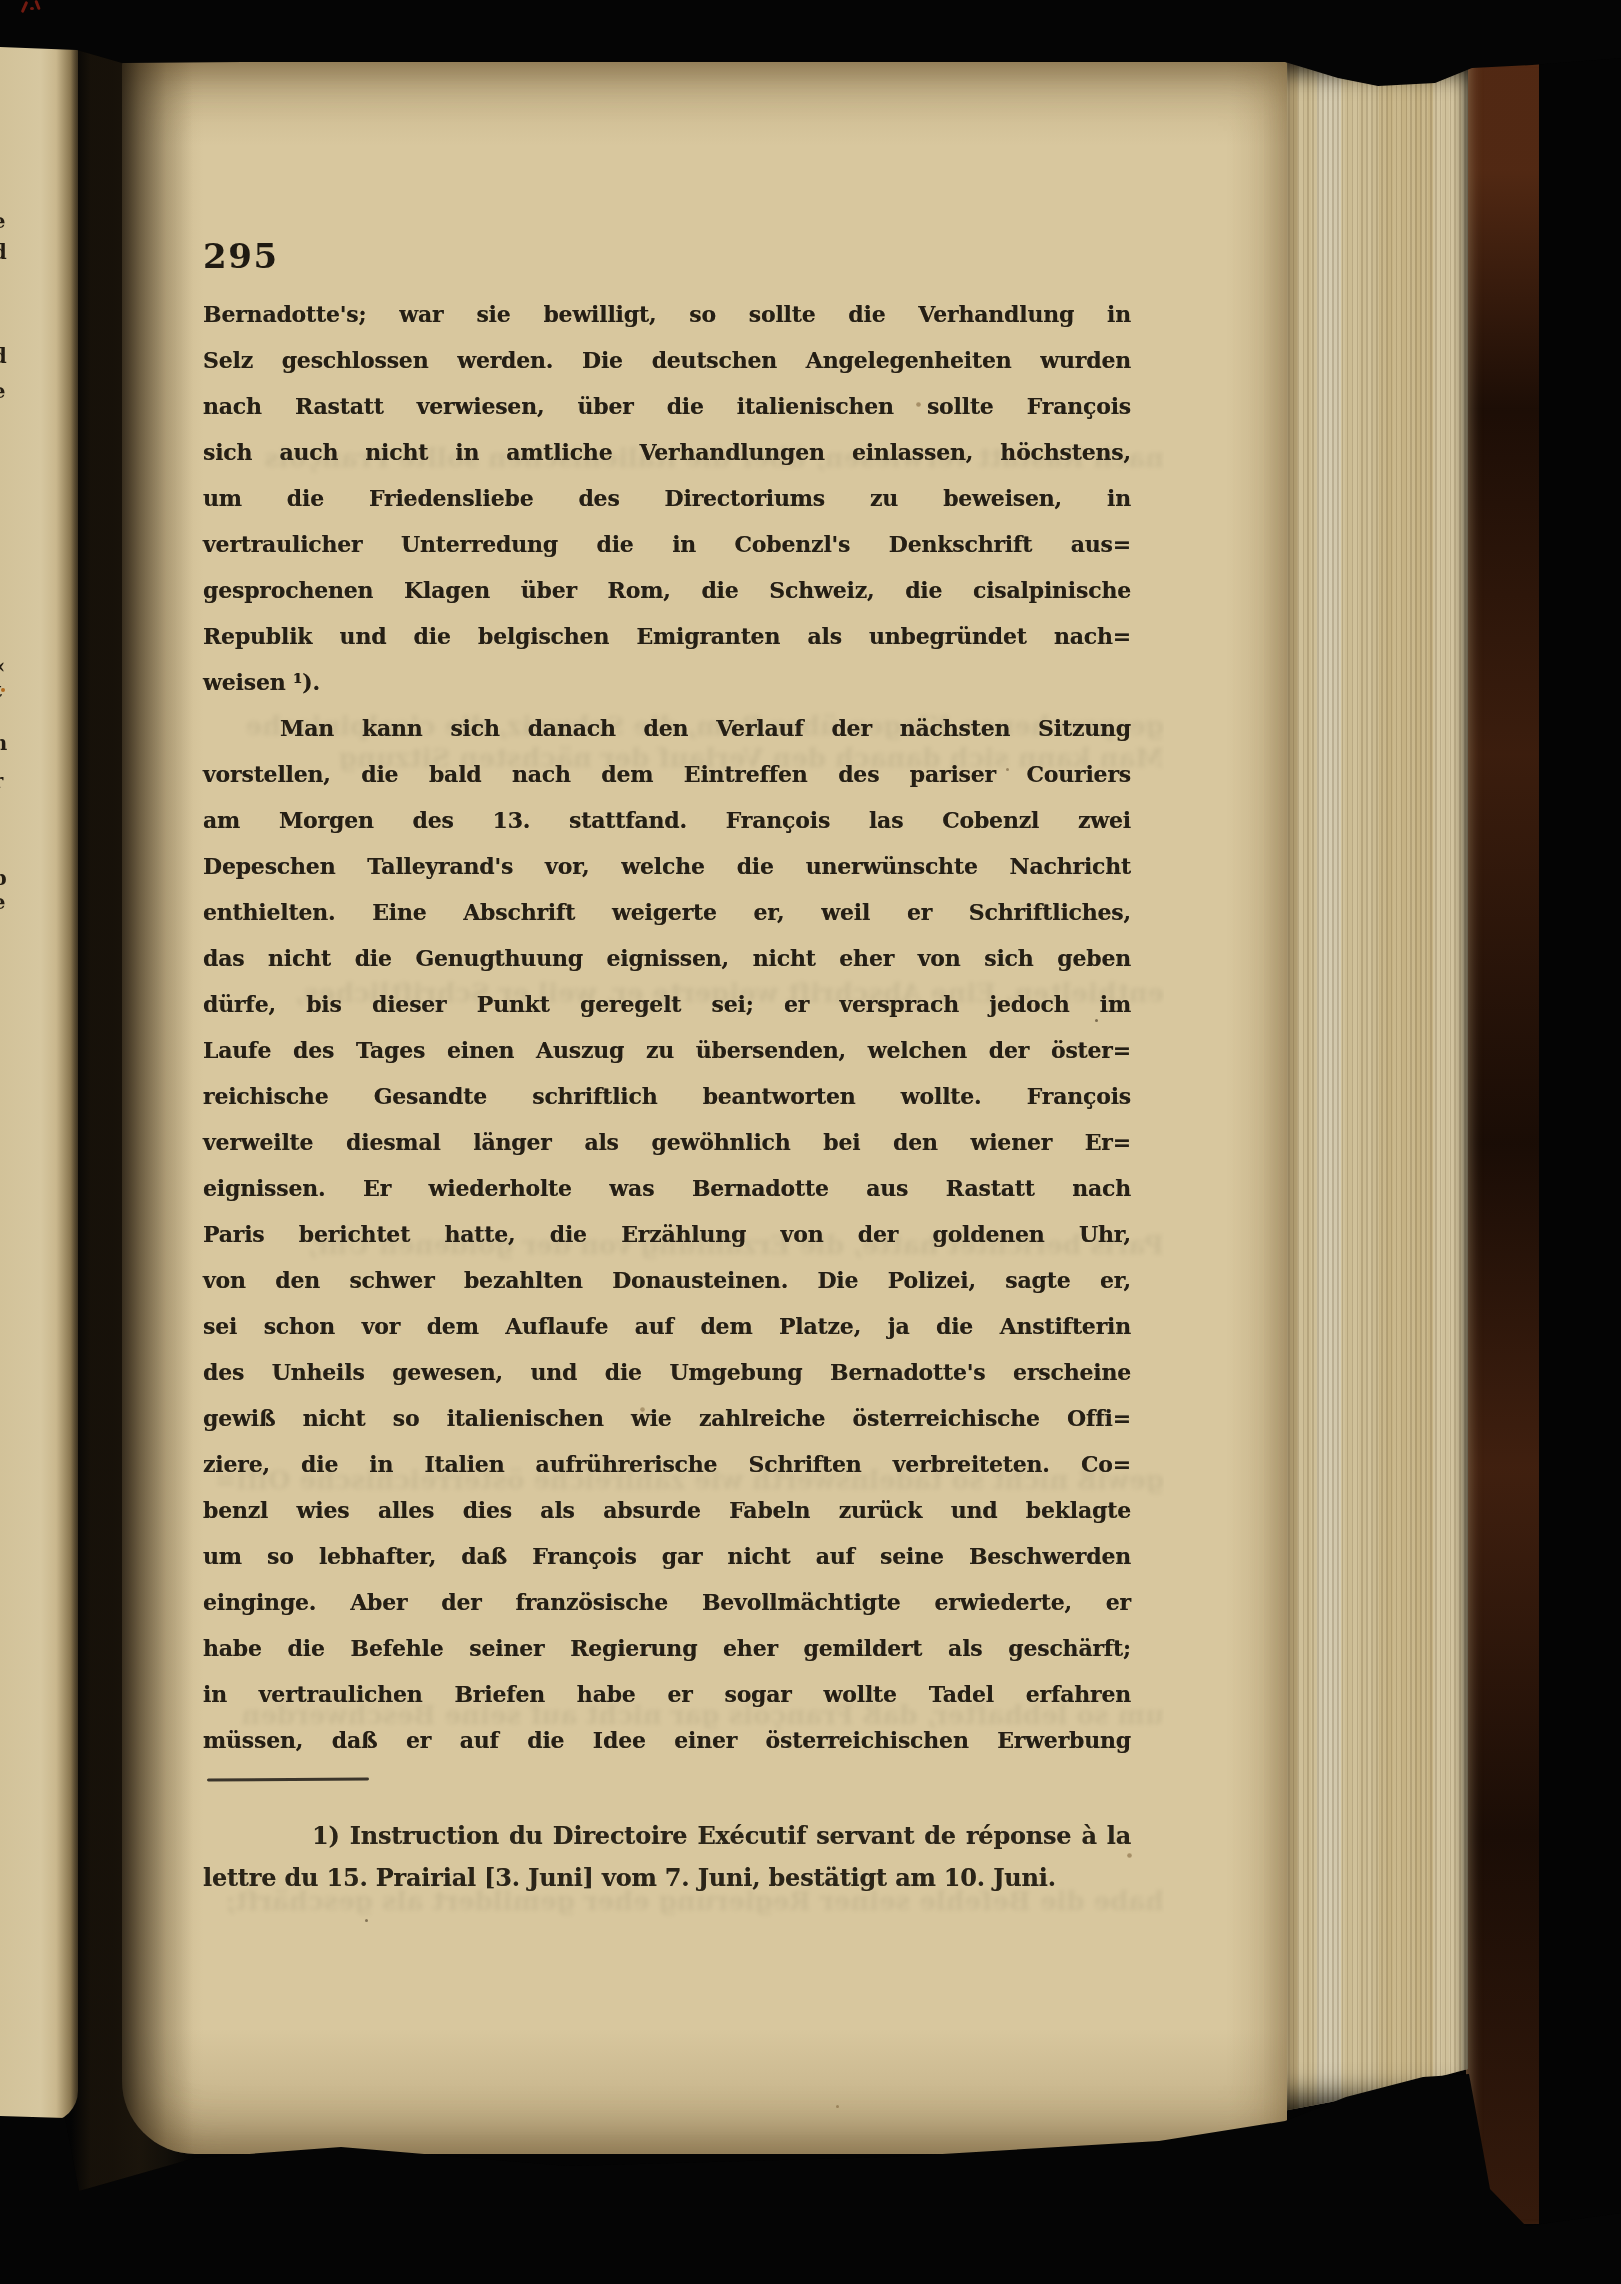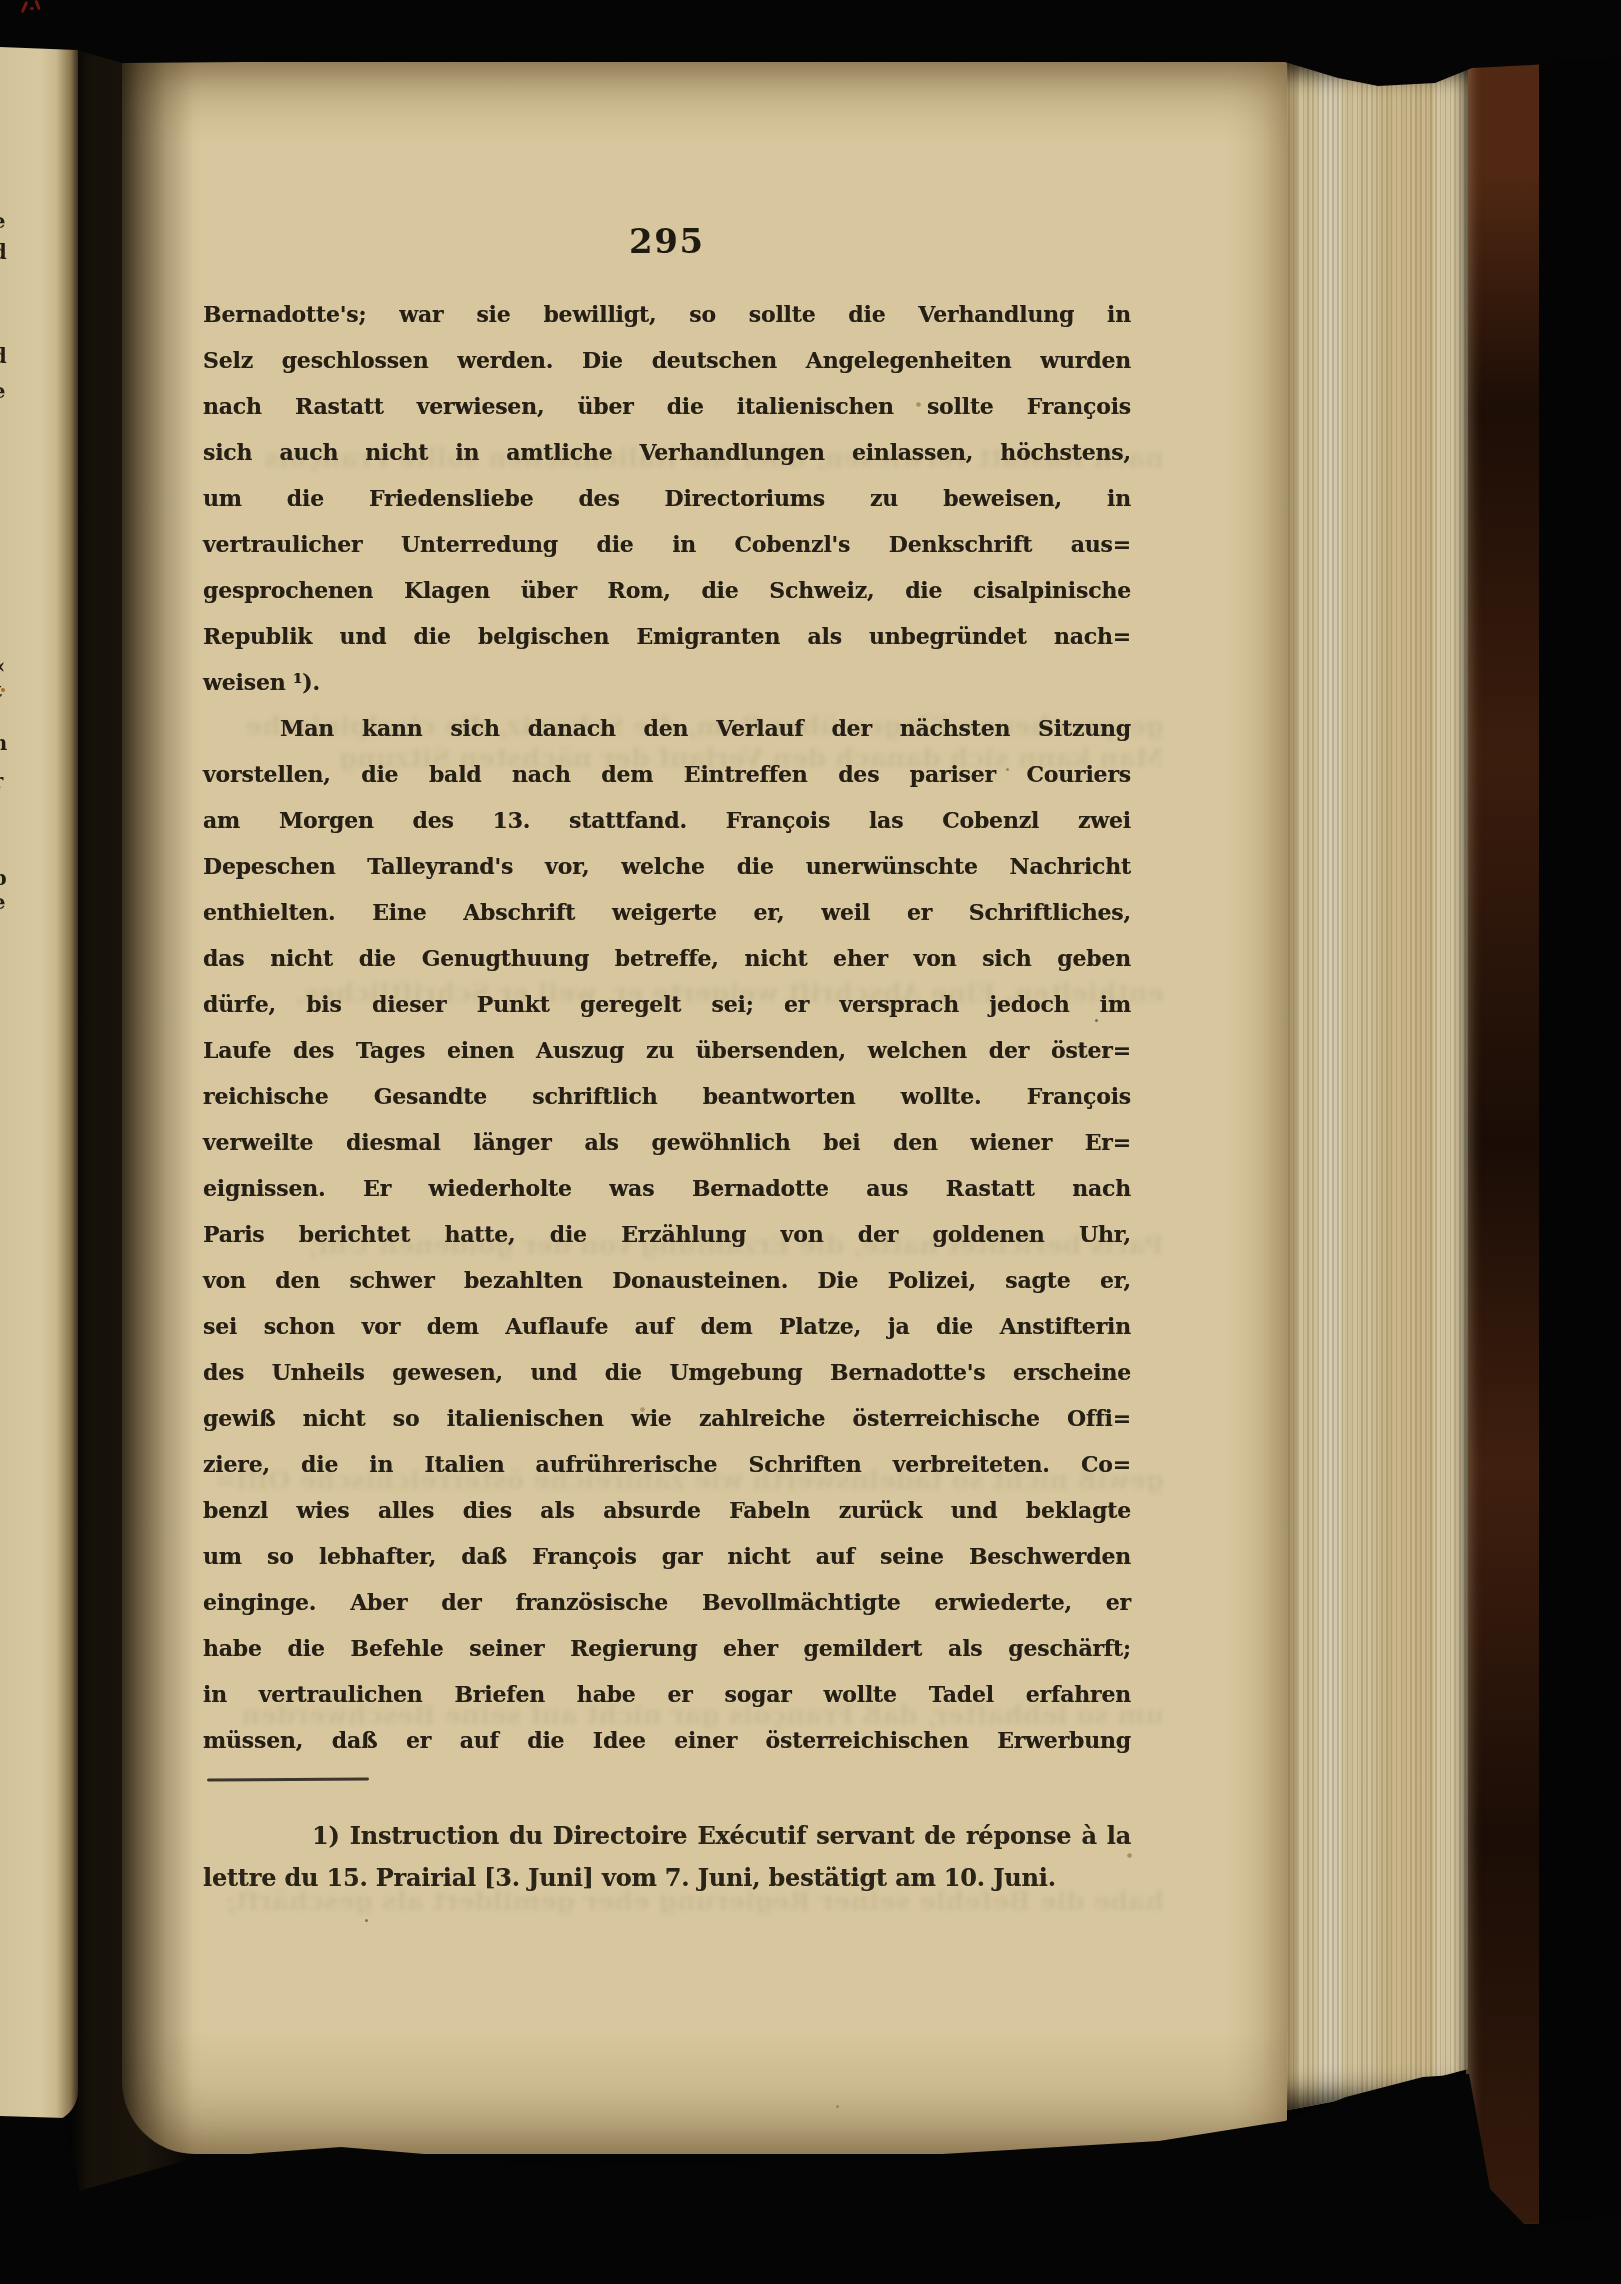--- a/index.html
+++ b/index.html
@@ -50,21 +50,21 @@
   .band-bottom{position:absolute;left:0;top:2027px;width:1622px;height:257px;background:#050505;z-index:6;
     clip-path:polygon(0 89px,65px 91px,79px 164px,195px 131px,341px 120px,568px 139px,892px 130px,1159px 114px,1285px 94px,1346px 70px,1423px 50px,1469px 47px,1490px 162px,1526px 199px,1622px 186px,1622px 257px,0 257px);}
 
   .red-marks{position:absolute;left:19.5px;top:0;width:41px;height:23px;z-index:7;}
   .red-marks i{position:absolute;display:block;background:#7d1d12;opacity:.9;border-radius:1.6px;}
   .red-marks i:nth-child(1){left:3.2px;top:0.8px;width:3.2px;height:12px;transform:rotate(24deg);}
   .red-marks i:nth-child(2){left:16px;top:0;width:3.2px;height:9.7px;transform:rotate(-21deg);}
   .red-marks i:nth-child(3){left:10.5px;top:7.3px;width:4px;height:3.2px;border-radius:50%;}
 
   
-  .page-number{position:absolute;left:81px;top:159px;width:928px;text-align:center;z-index:2;
+  .page-number{position:absolute;left:81px;top:174px;width:928px;text-align:left;z-index:2;
     font-size:34px;font-weight:bold;color:#1f1a12;letter-spacing:1.6px;}
   .main-text{position:absolute;left:81px;top:229px;width:928px;z-index:2;color:#251f15;}
   .main-text .line{height:46px;line-height:46px;font-size:22px;font-weight:bold;letter-spacing:-0.2px;
     text-align:justify;text-align-last:justify;white-space:nowrap;
     text-shadow:0 0 0.6px rgba(37,31,21,.55);}
   .main-text .line.noj{text-align:right;text-align-last:left;}
   .main-text .line.indent{text-indent:77px;}
 
   .fn-rule{position:absolute;left:85px;top:1716px;width:162px;height:3.2px;background:#3b352b;z-index:2;
     transform:rotate(-.35deg);border-radius:1.6px;}
@@ -112,21 +112,21 @@
       <div class="line">um die Friedensliebe des Directoriums zu beweisen, in</div>
       <div class="line">vertraulicher Unterredung die in Cobenzl's Denkschrift aus=</div>
       <div class="line">gesprochenen Klagen über Rom, die Schweiz, die cisalpinische</div>
       <div class="line">Republik und die belgischen Emigranten als unbegründet nach=</div>
       <div class="line noj">weisen ¹).</div>
       <div class="line indent">Man kann sich danach den Verlauf der nächsten Sitzung</div>
       <div class="line">vorstellen, die bald nach dem Eintreffen des pariser Couriers</div>
       <div class="line">am Morgen des 13. stattfand. François las Cobenzl zwei</div>
       <div class="line">Depeschen Talleyrand's vor, welche die unerwünschte Nachricht</div>
       <div class="line">enthielten. Eine Abschrift weigerte er, weil er Schriftliches,</div>
-      <div class="line">das nicht die Genugthuung betreffe, nicht eher von sich geben</div>
+      <div class="line">das nicht die Genugthuung eignissen, nicht eher von sich geben</div>
       <div class="line">dürfe, bis dieser Punkt geregelt sei; er versprach jedoch im</div>
       <div class="line">Laufe des Tages einen Auszug zu übersenden, welchen der öster=</div>
       <div class="line">reichische Gesandte schriftlich beantworten wollte. François</div>
       <div class="line">verweilte diesmal länger als gewöhnlich bei den wiener Er=</div>
       <div class="line">eignissen. Er wiederholte was Bernadotte aus Rastatt nach</div>
       <div class="line">Paris berichtet hatte, die Erzählung von der goldenen Uhr,</div>
       <div class="line">von den schwer bezahlten Donausteinen. Die Polizei, sagte er,</div>
       <div class="line">sei schon vor dem Auflaufe auf dem Platze, ja die Anstifterin</div>
       <div class="line">des Unheils gewesen, und die Umgebung Bernadotte's erscheine</div>
       <div class="line">gewiß nicht so italienischen wie zahlreiche österreichische Offi=</div>

